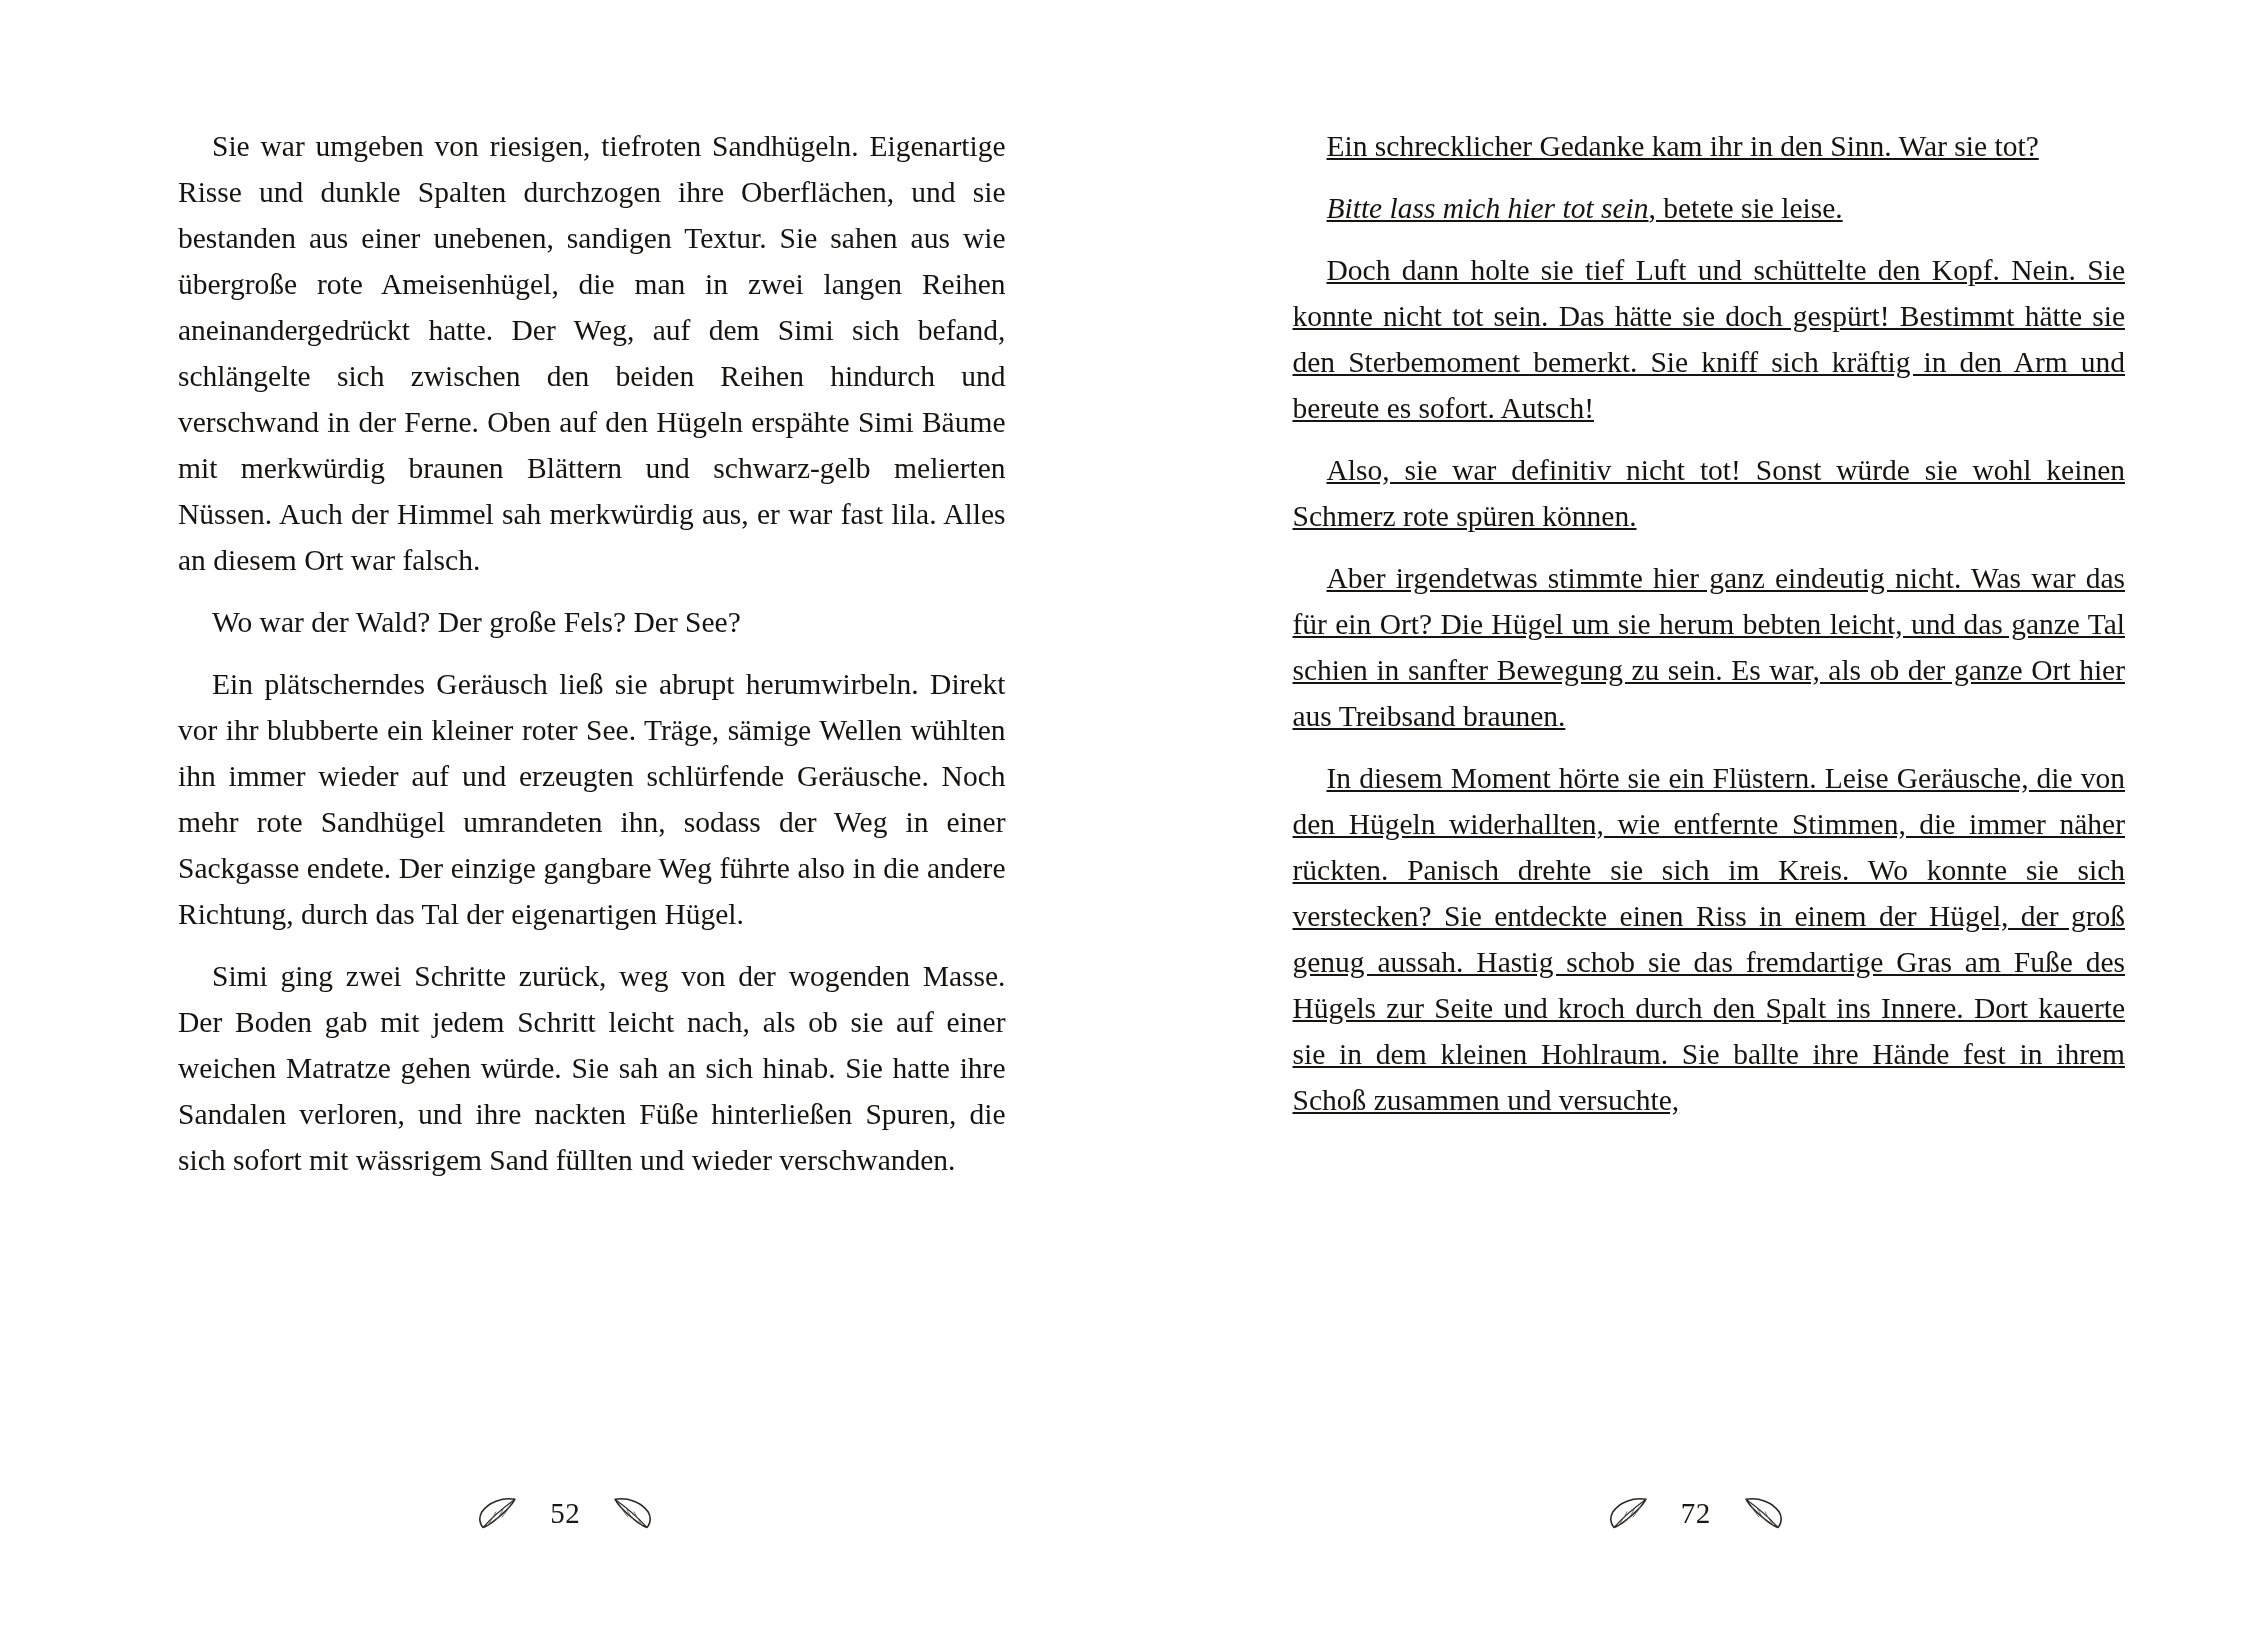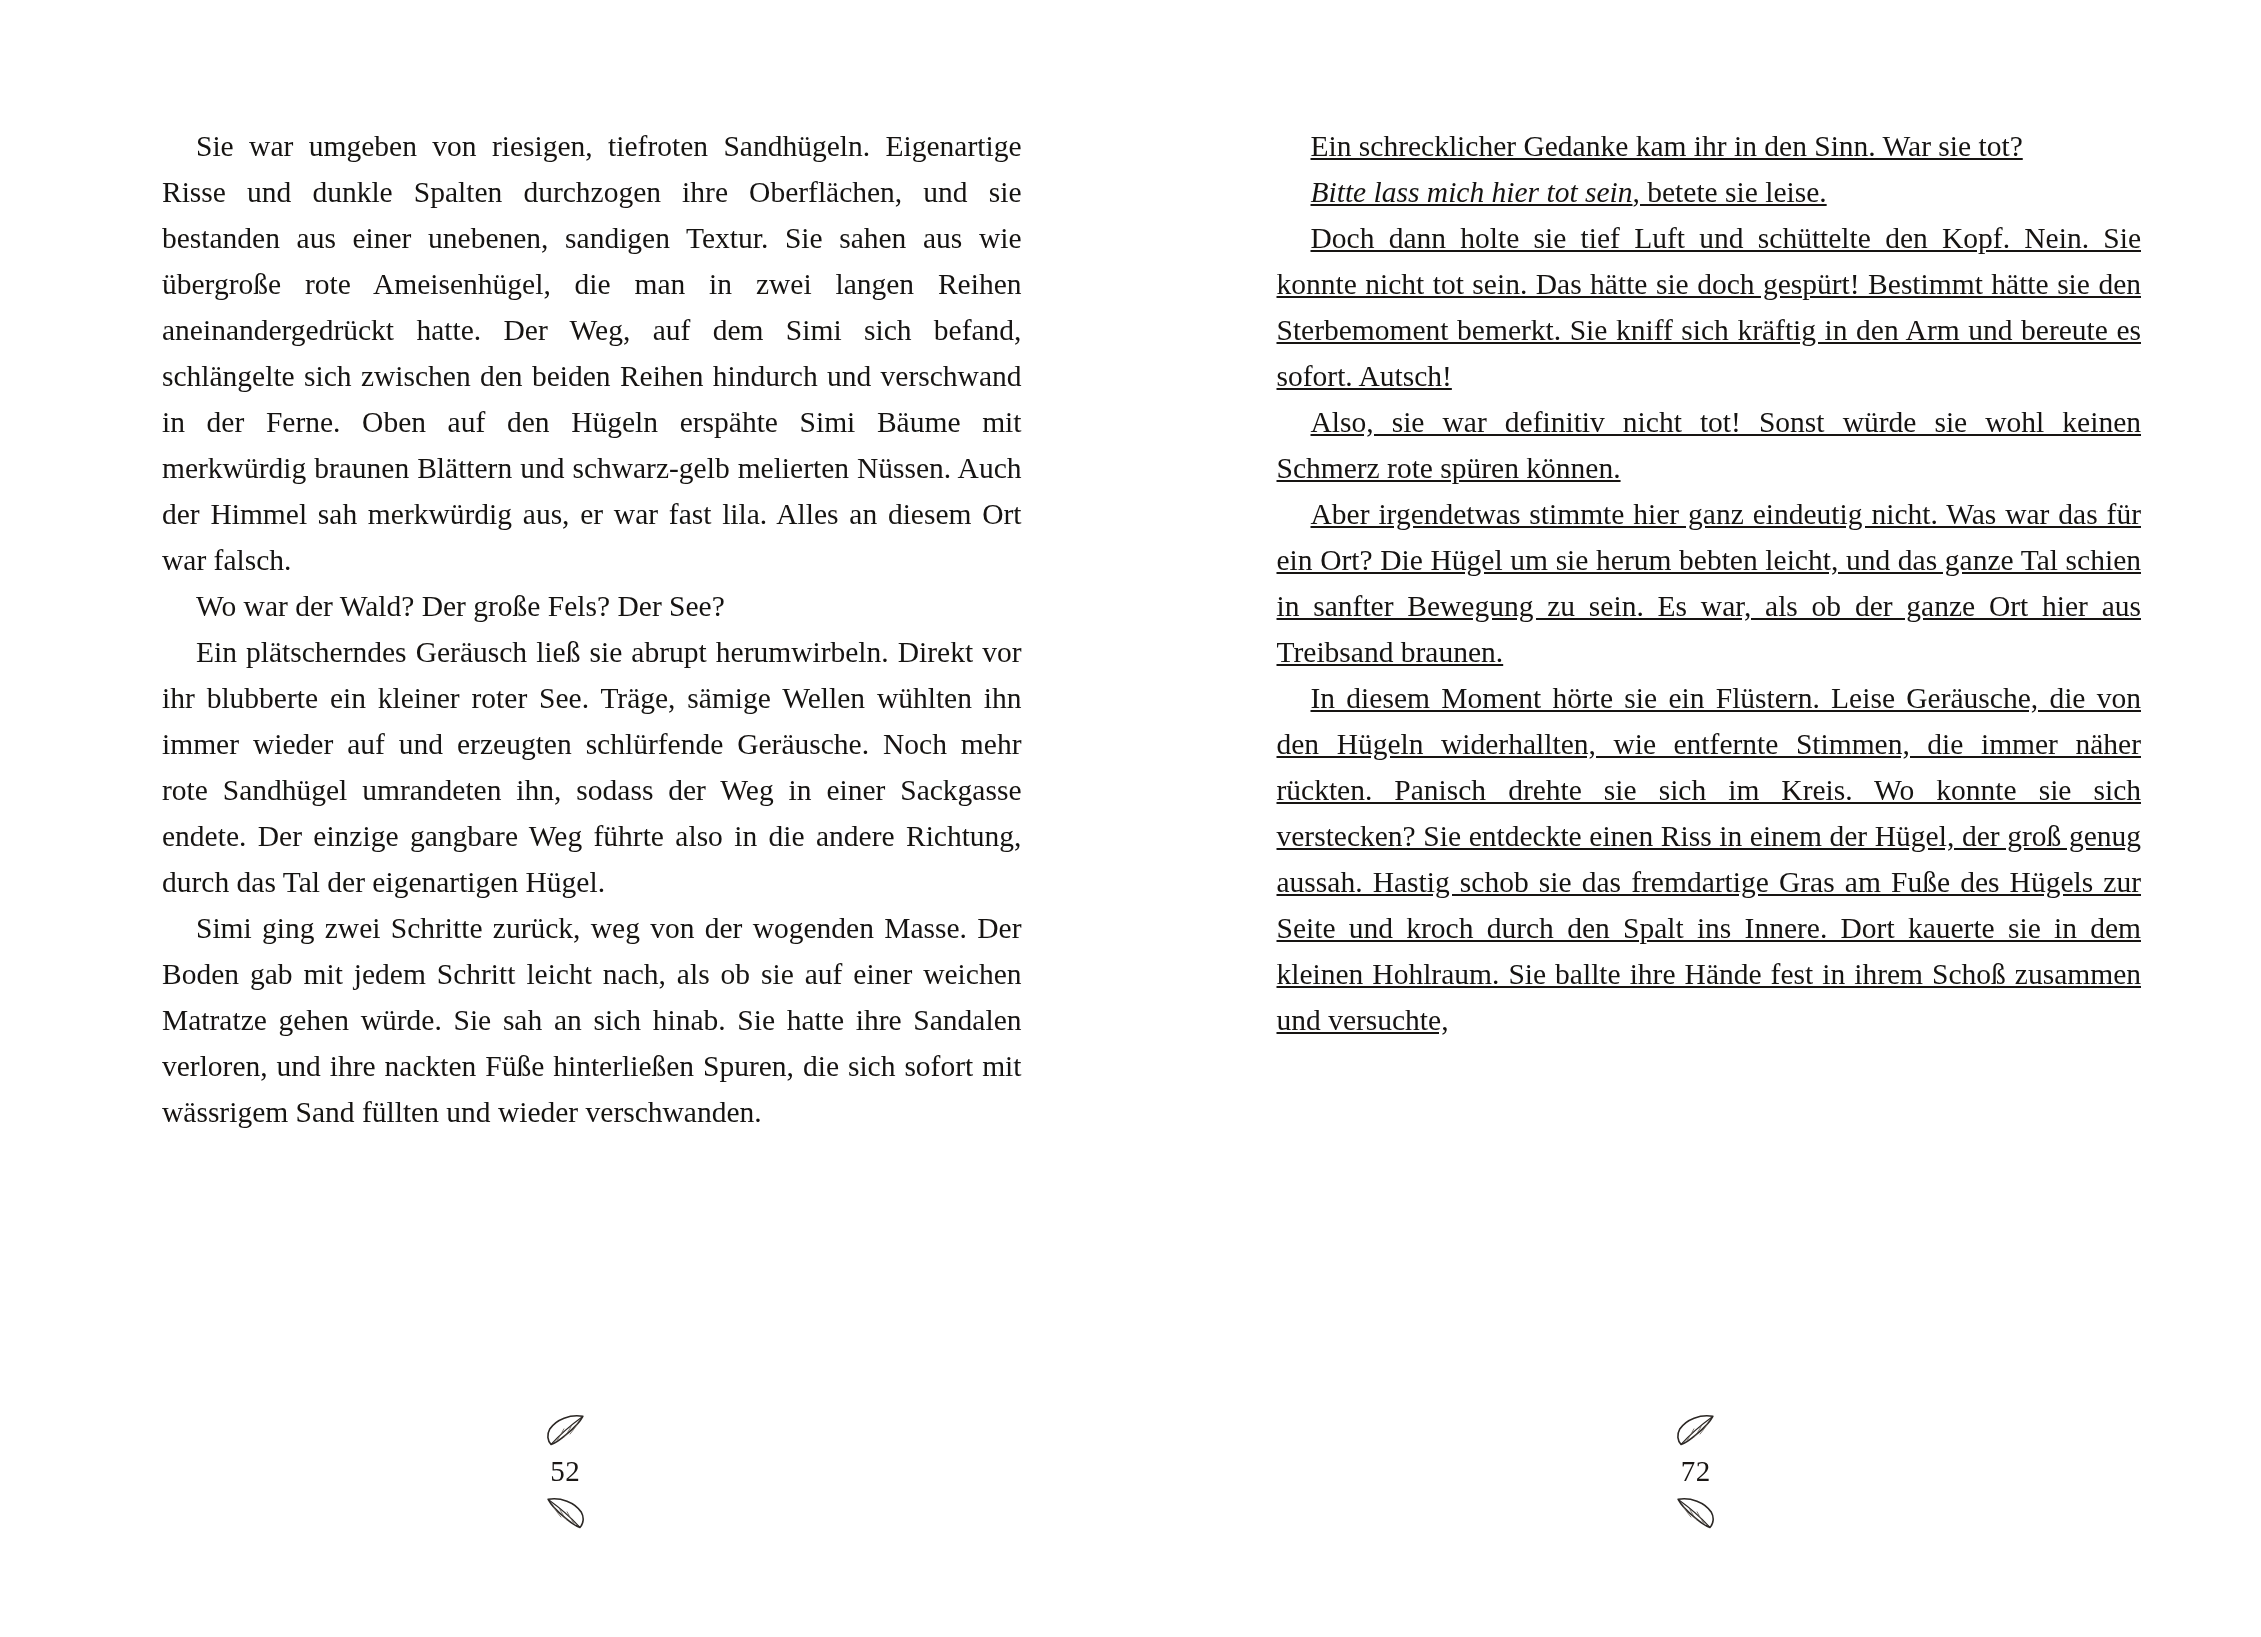--- a/index.html
+++ b/index.html
@@ -43,37 +43,36 @@
   .textblock {
     margin-top: 123px;
     font-size: 29.5px;
     line-height: 46px;
     text-align: justify;
     text-justify: inter-word;
     hyphens: manual;
   }
 
   .textblock p {
-    margin: 0;
+    margin: 16px;
     text-indent: 34px;
   }
   .textblock p em {
     font-style: italic;
   }
 
   .folio {
     position: absolute;
     bottom: 108px;
     left: 0;
     width: 100%;
     display: flex;
     align-items: center;
     justify-content: center;
-    gap: 10px;
-    flex-direction: column;
+    gap: 33px;
   }
   .folio .num {
     font-size: 29px;
     line-height: 1;
     letter-spacing: 0.4px;
     color: #1a1715;
   }
   .leaf {
     display: block;
   }

